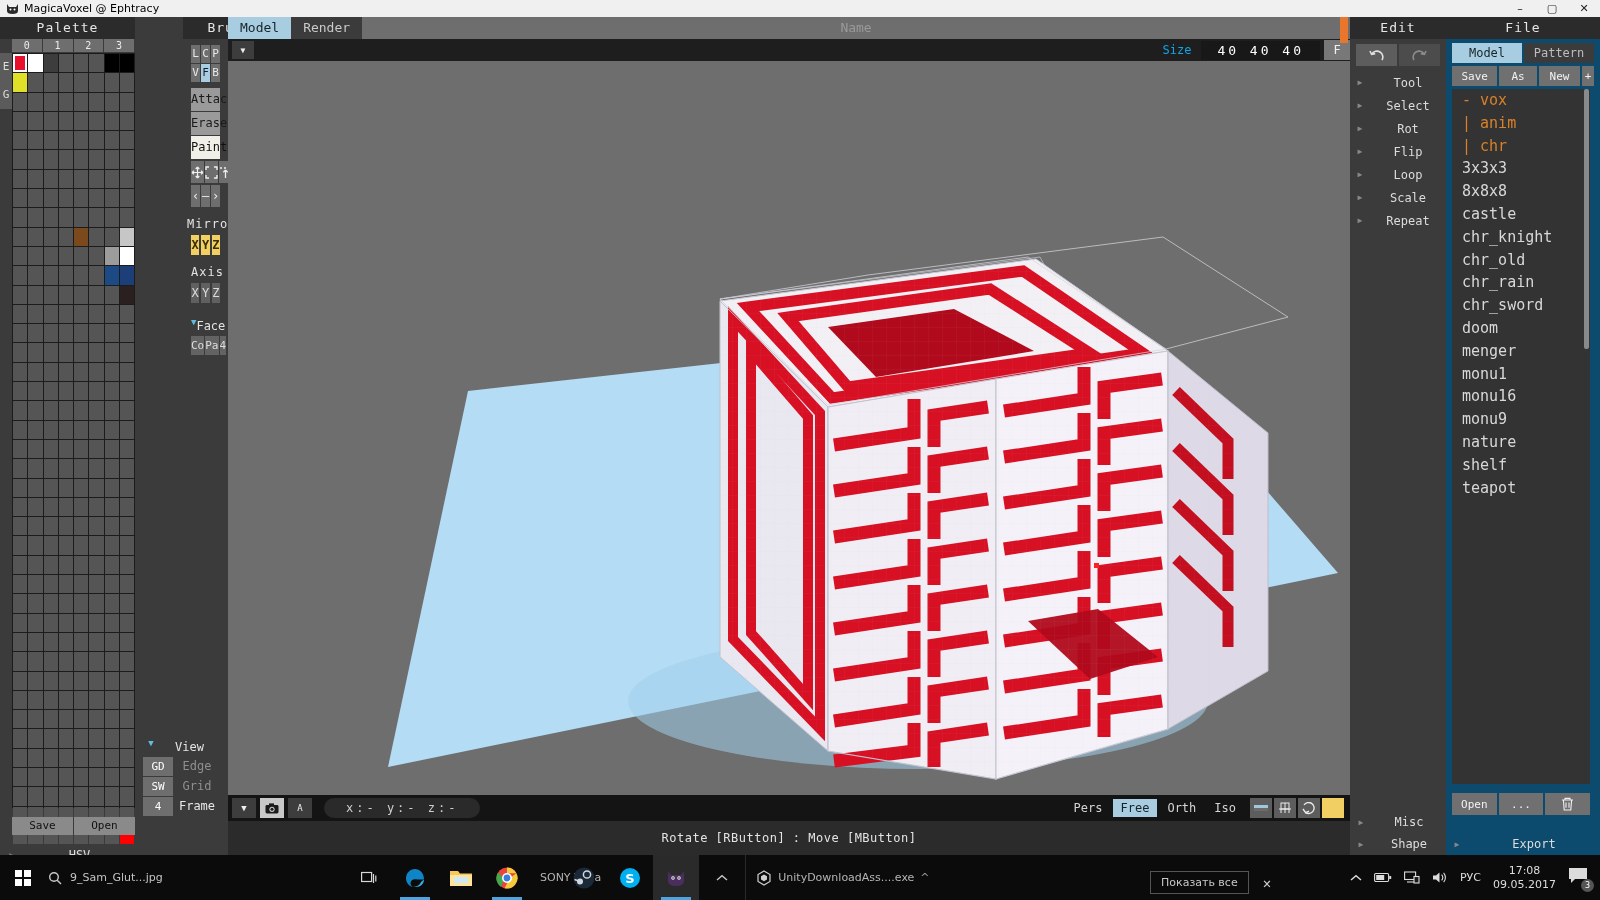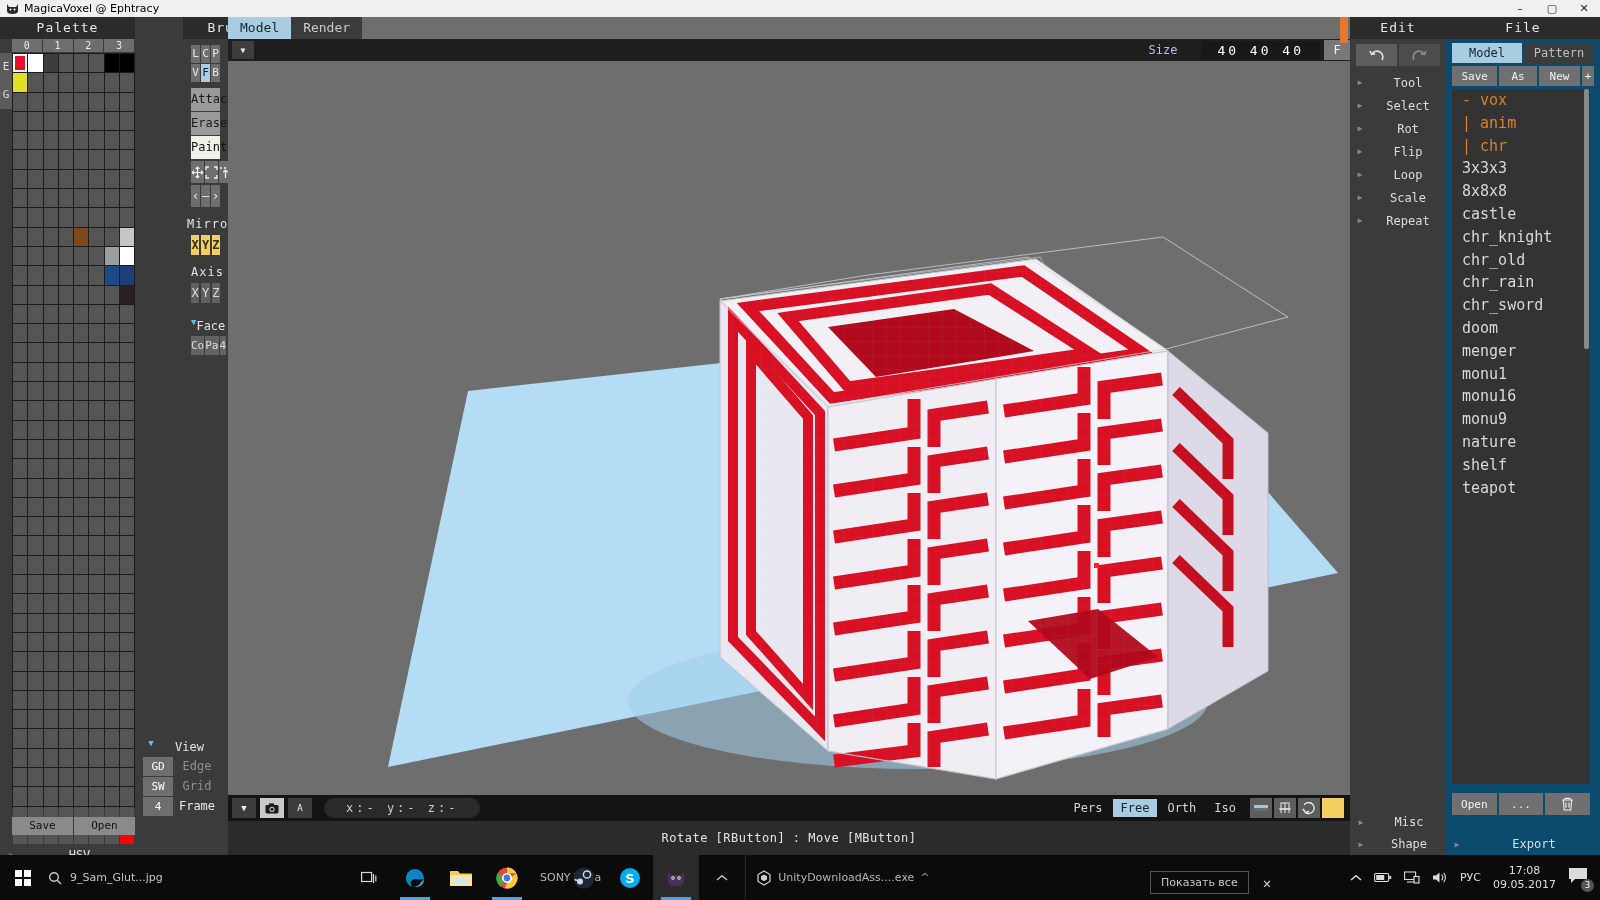--- a/index.html
+++ b/index.html
@@ -96,21 +96,21 @@
   .center{ position:absolute; left:228px; top:0; width:1122px; height:838px; background:#1d1d1d;}
   .tabbar{ height:22px; background:#6e6e6e; display:flex; }
   .tab{ min-width:52px; padding:0 12px; font-size:13px; line-height:22px;
     text-align:center; color:#c9c9c9; background:#3b3b3b;}
   .tab.on{ background:#a9cde0; color:#16242b; }
   .tabname{ flex:1; text-align:center; color:#9a9a9a; font-size:13px; line-height:22px;}
   .vptop{ height:22px; background:#1e1e1e; display:flex; align-items:center; }
   .dd{ width:22px;height:18px; margin-left:4px; background:#3d3d3d;
     display:flex;align-items:center;justify-content:center; color:#eee; font-size:8px;}
   .spacer{flex:1;}
-  .sizelbl{ color:#c4b5fd; font-size:12px; margin-right:24px;}
+  .sizelbl{ color:#0ea5e9; font-size:12px; margin-right:10px;}
   .sizeval{ background:#181818; color:#fff; font-size:13px; padding:2px 16px;
     letter-spacing:3px; min-width:110px; text-align:center;}
   .fbtn{ width:26px;height:20px;background:#787878;color:#f0f0f0;font-size:12px;
     display:flex;align-items:center;justify-content:center; margin-left:4px;}
   .viewport{ position:absolute; left:0; top:44px; width:1122px; height:760px;
     background:#6e6e6e; overflow:hidden;}
   .vpbot{ position:absolute; left:0; bottom:34px; width:1122px; height:26px;
     background:#141414; display:flex; align-items:center; }
   .vpbot .btn{ width:24px;height:20px;margin-left:4px;background:#3d3d3d;
     display:flex;align-items:center;justify-content:center;color:#eee;font-size:9px;}
@@ -648,20 +648,21 @@
           <div class="k lit">4</div>
           <div class="v lit">Frame</div>
         </div>
       </div>
     </div>
 
     <div class="center">
       <div class="tabbar">
         <div class="tab on">Model</div>
         <div class="tab">Render</div>
+        <div class="tabname">Name</div>
       </div>
       <div class="vptop">
         <div class="dd">▼</div>
         <div class="spacer"></div>
         <div class="sizelbl">Size</div>
         <div class="sizeval">40 40 40</div>
         <div class="fbtn">F</div>
       </div>
 
       <div class="viewport">

